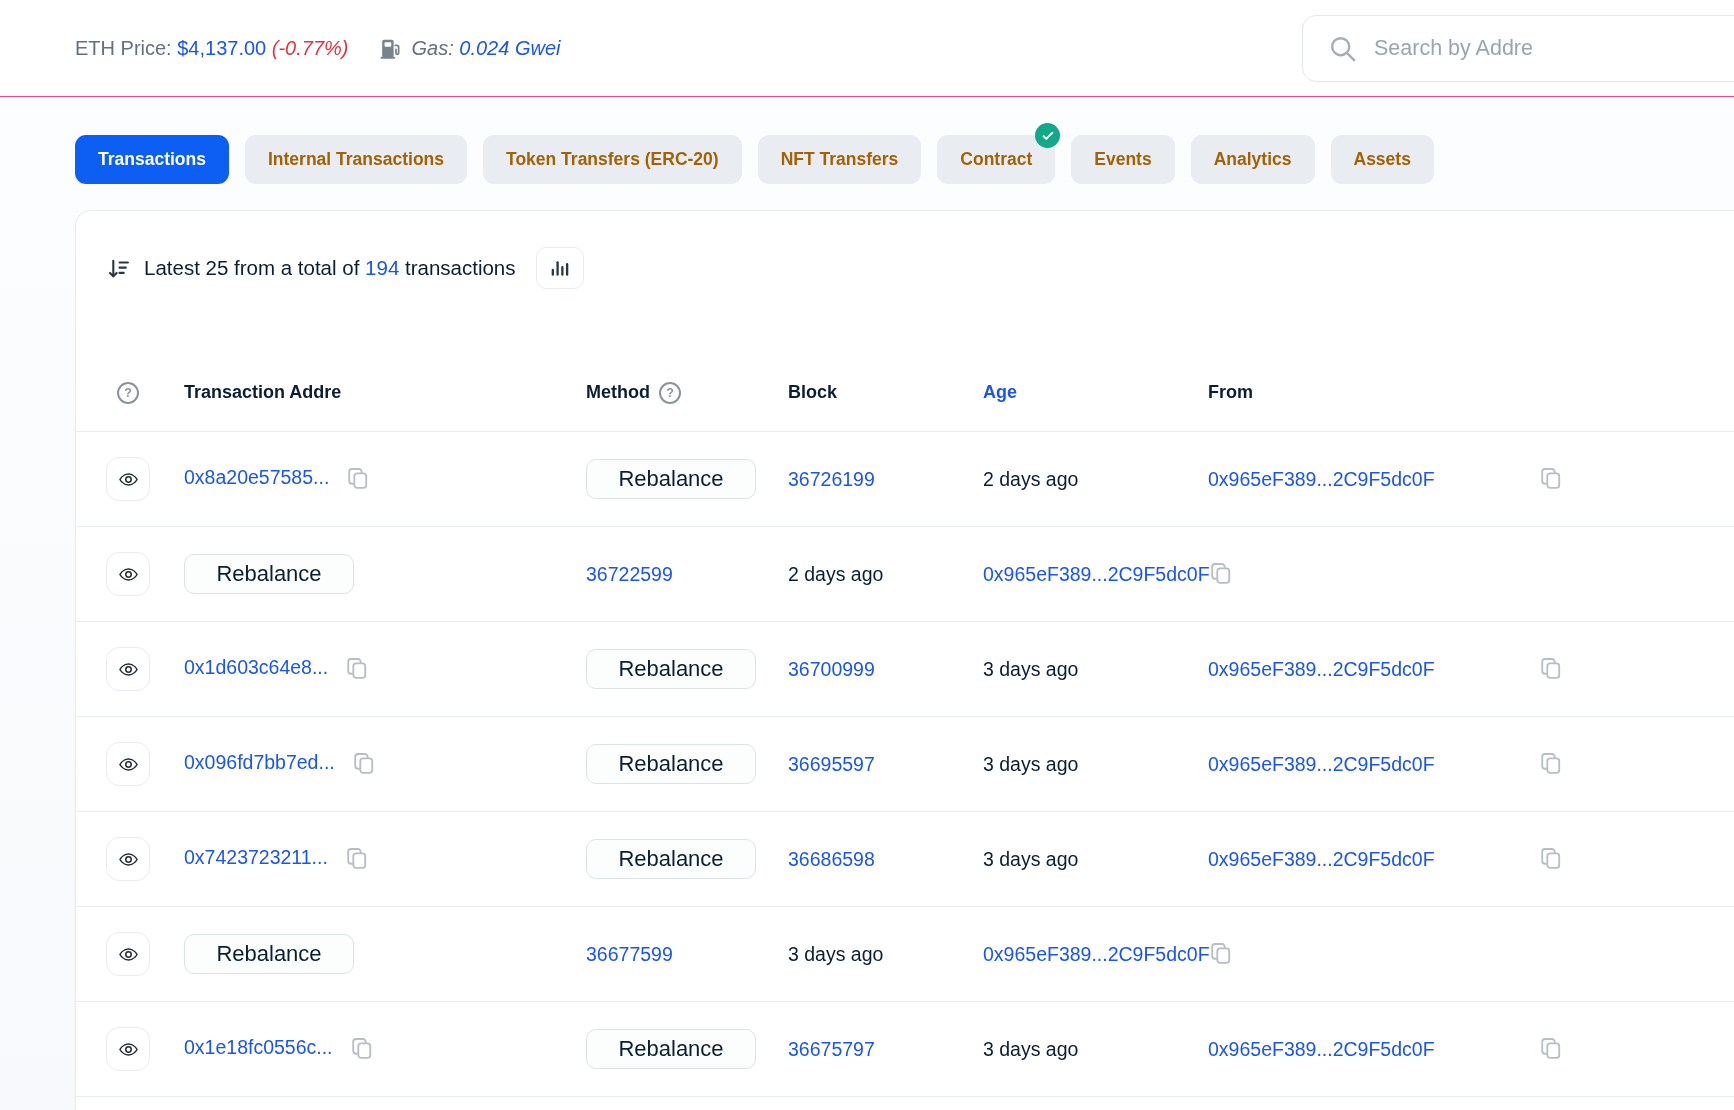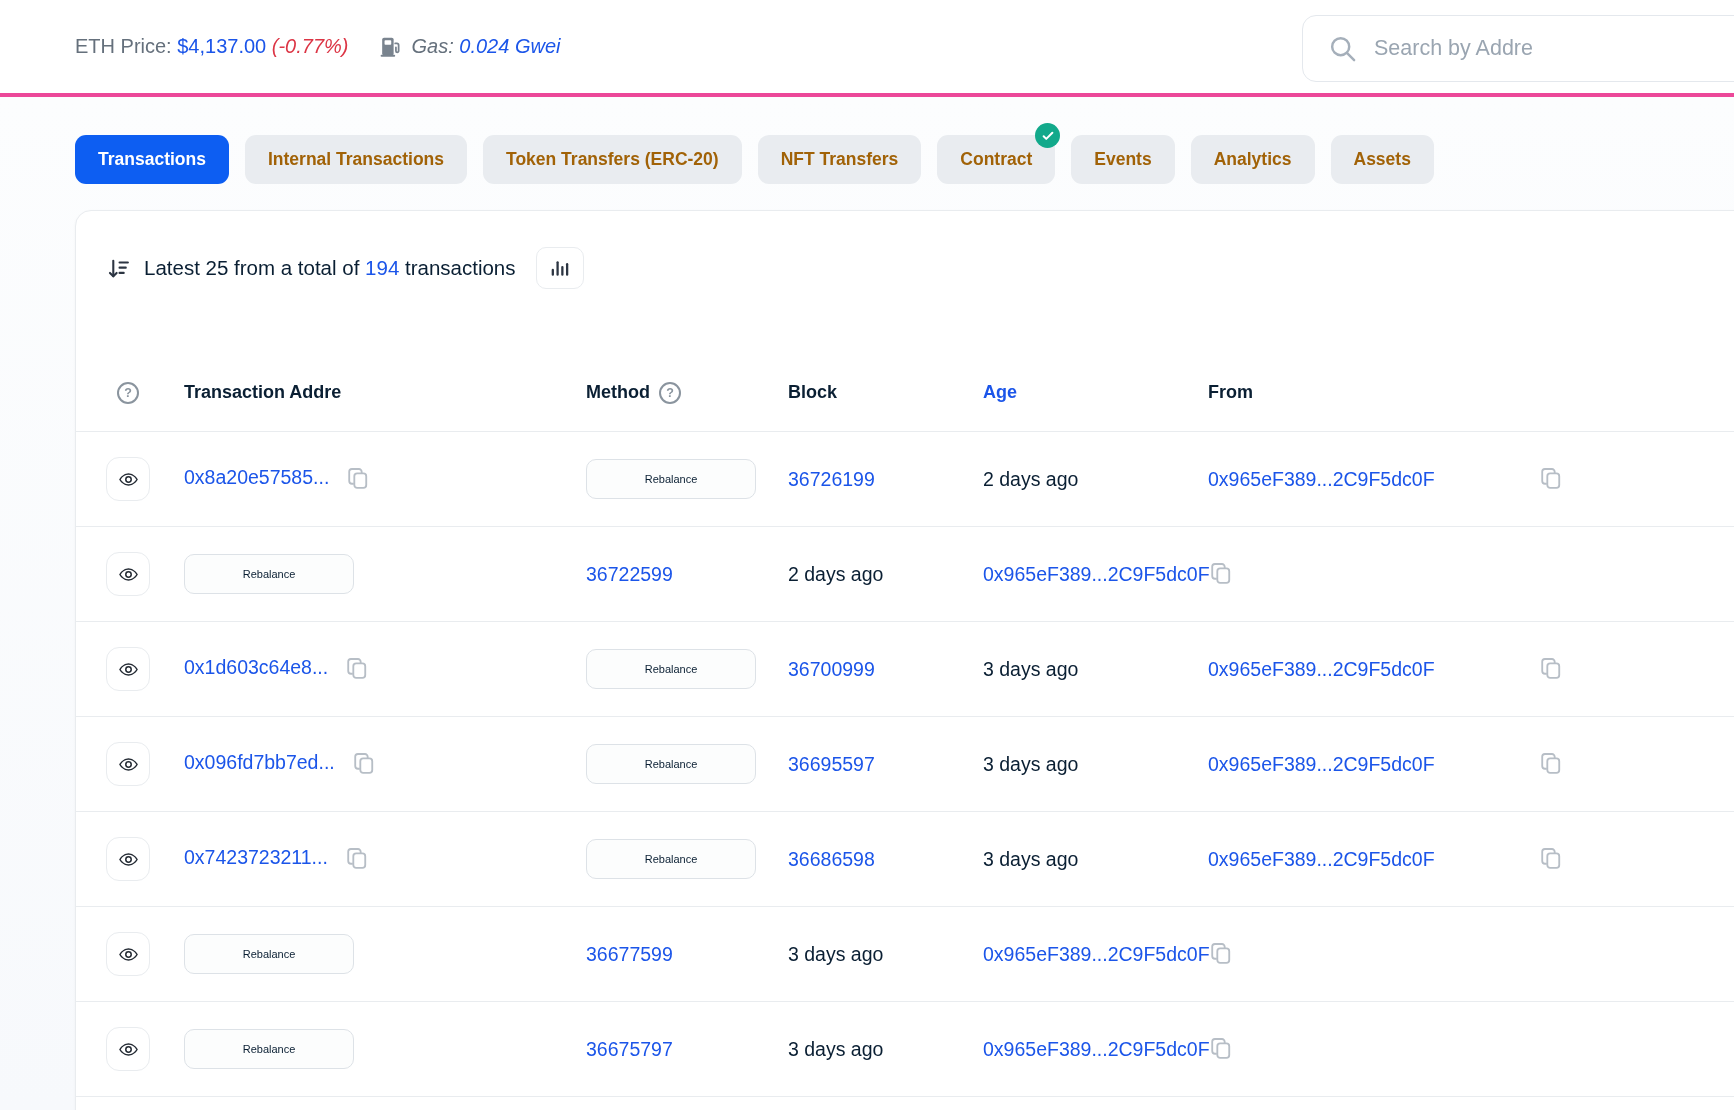--- a/index.html
+++ b/index.html
@@ -4,21 +4,21 @@
 <style>
   * { margin:0; padding:0; box-sizing:border-box; }
   html,body { width:1734px; height:1110px; overflow:hidden; }
   body {
     font-family:"Liberation Sans","DejaVu Sans",sans-serif;
     color:#0a1f33; background:#f7f9fc;
   }
   
   .topbar {
     position:relative; height:97px; background:#ffffff;
-    border-bottom:4px solid #ec4899; display:flex; 
+    border-bottom:1px solid #ec4899; display:flex; 
   }
   .topbar-left { margin-left:75px; display:flex; align-items:center; font-size:20px; }
   .muted { color:#65707c; }
   .lnk { color:#1b55e9; text-decoration:none; cursor:pointer; }
   .neg { color:#dc3545;font-style:italic; }
   .gas-group { display:flex; align-items:center; margin-left:30px;font-style:italic; }
   .gas-icon { display:flex; margin-right:8px; }
   .sp { white-space:pre; }
   .searchbox {
     position:absolute; left:1302px; top:15px; width:470px; height:67px;
@@ -72,21 +72,21 @@
   .th-method { display:flex; align-items:center; gap:9px; }
   .trow { height:95px; border-bottom:1px solid #e9ecef; font-size:19.5px; }
   .eye-btn {
     width:44px; height:44px; background:#fff; border:1px solid #e9ecef; border-radius:13px;
     display:flex; align-items:center; justify-content:center; cursor:pointer;
   }
   .cell-hash { display:flex; align-items:flex-start; gap:16px; }
   .copy-btn { display:flex; background:none; border:none; padding:0; cursor:pointer; }
   .method-btn {
     width:170px; height:40px; background:#fcfdfd; border:1px solid #dde2e7; border-radius:10px;
-    font-family:inherit; font-size:11px; color:#0a1f33; cursor:pointer;
+    font-family:inherit; font-size:22px; color:#0a1f33; cursor:pointer;
   }
   .cell-from { display:flex; align-items:center; }
   .age-txt { color:#0a1f33; }
   .partial-row { height:14px; }
 </style>
 </head>
 <body>
 
 <header class="topbar">
   <div class="topbar-left">
@@ -441,20 +441,31 @@
     <div>
       <button class="eye-btn">
         <span style="display:flex;">
           <svg width="21" height="21" viewBox="0 0 24 24" fill="none" stroke="#232a33" stroke-width="1.7" stroke-linejoin="round">
             <path d="M2.2 12S5.8 5.8 12 5.8 21.8 12 21.8 12 18.2 18.2 12 18.2 2.2 12 2.2 12z"></path>
             <circle cx="12" cy="12" r="3.1"></circle>
           </svg>
         </span>
       </button>
     </div>
+    <div class="cell-hash">
+      <a class="lnk">0x1e18fc0556c...</a>
+      <button class="copy-btn">
+        <span style="display:flex;">
+          <svg width="26" height="26" viewBox="0 0 24 24" fill="none" stroke="#b7bec6" stroke-width="1.7" stroke-linejoin="round">
+            <rect x="8.6" y="6.8" width="11" height="13.4" rx="2.6"></rect>
+            <path d="M15.4 6.8V5.3a2.5 2.5 0 0 0-2.5-2.5H6.4a2.5 2.5 0 0 0-2.5 2.5v8.6a2.5 2.5 0 0 0 2.5 2.5h1.7"></path>
+          </svg>
+        </span>
+      </button>
+    </div>
     <div>
       <button class="method-btn">Rebalance</button>
     </div>
     <div>
       <a class="lnk">36675797</a>
     </div>
     <div class="age-txt">3 days ago</div>
     <div class="cell-from">
       <a class="lnk">0x965eF389...2C9F5dc0F</a>
     </div>

